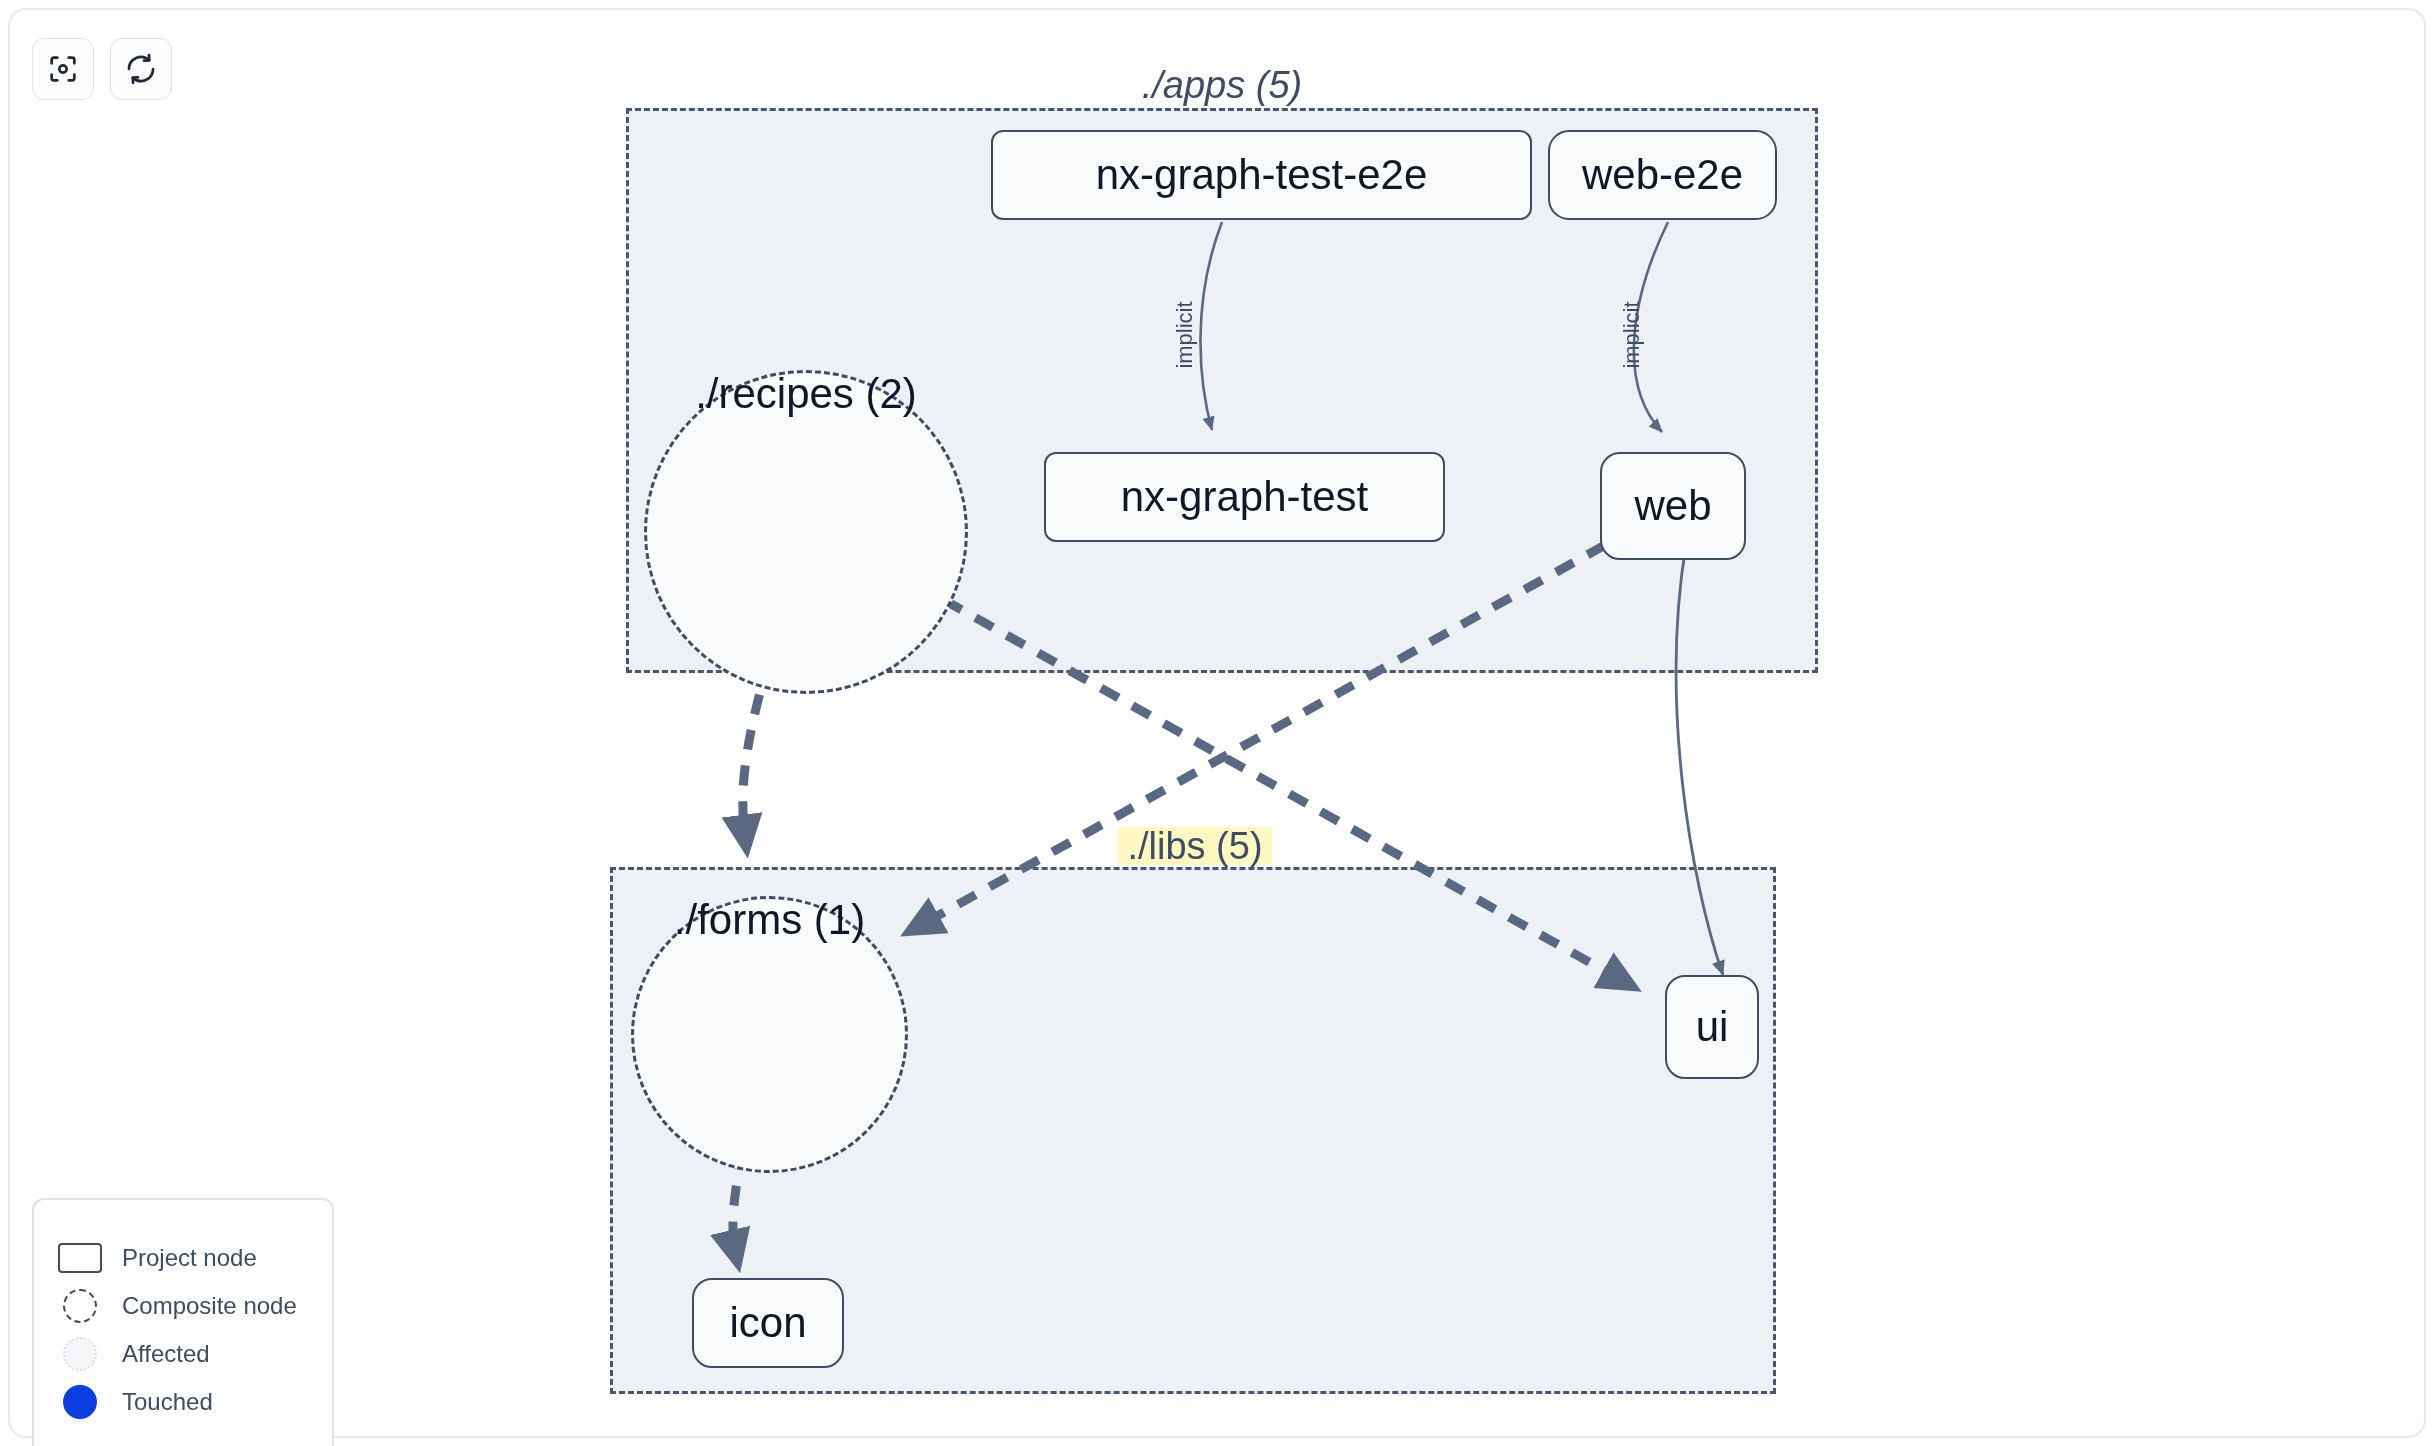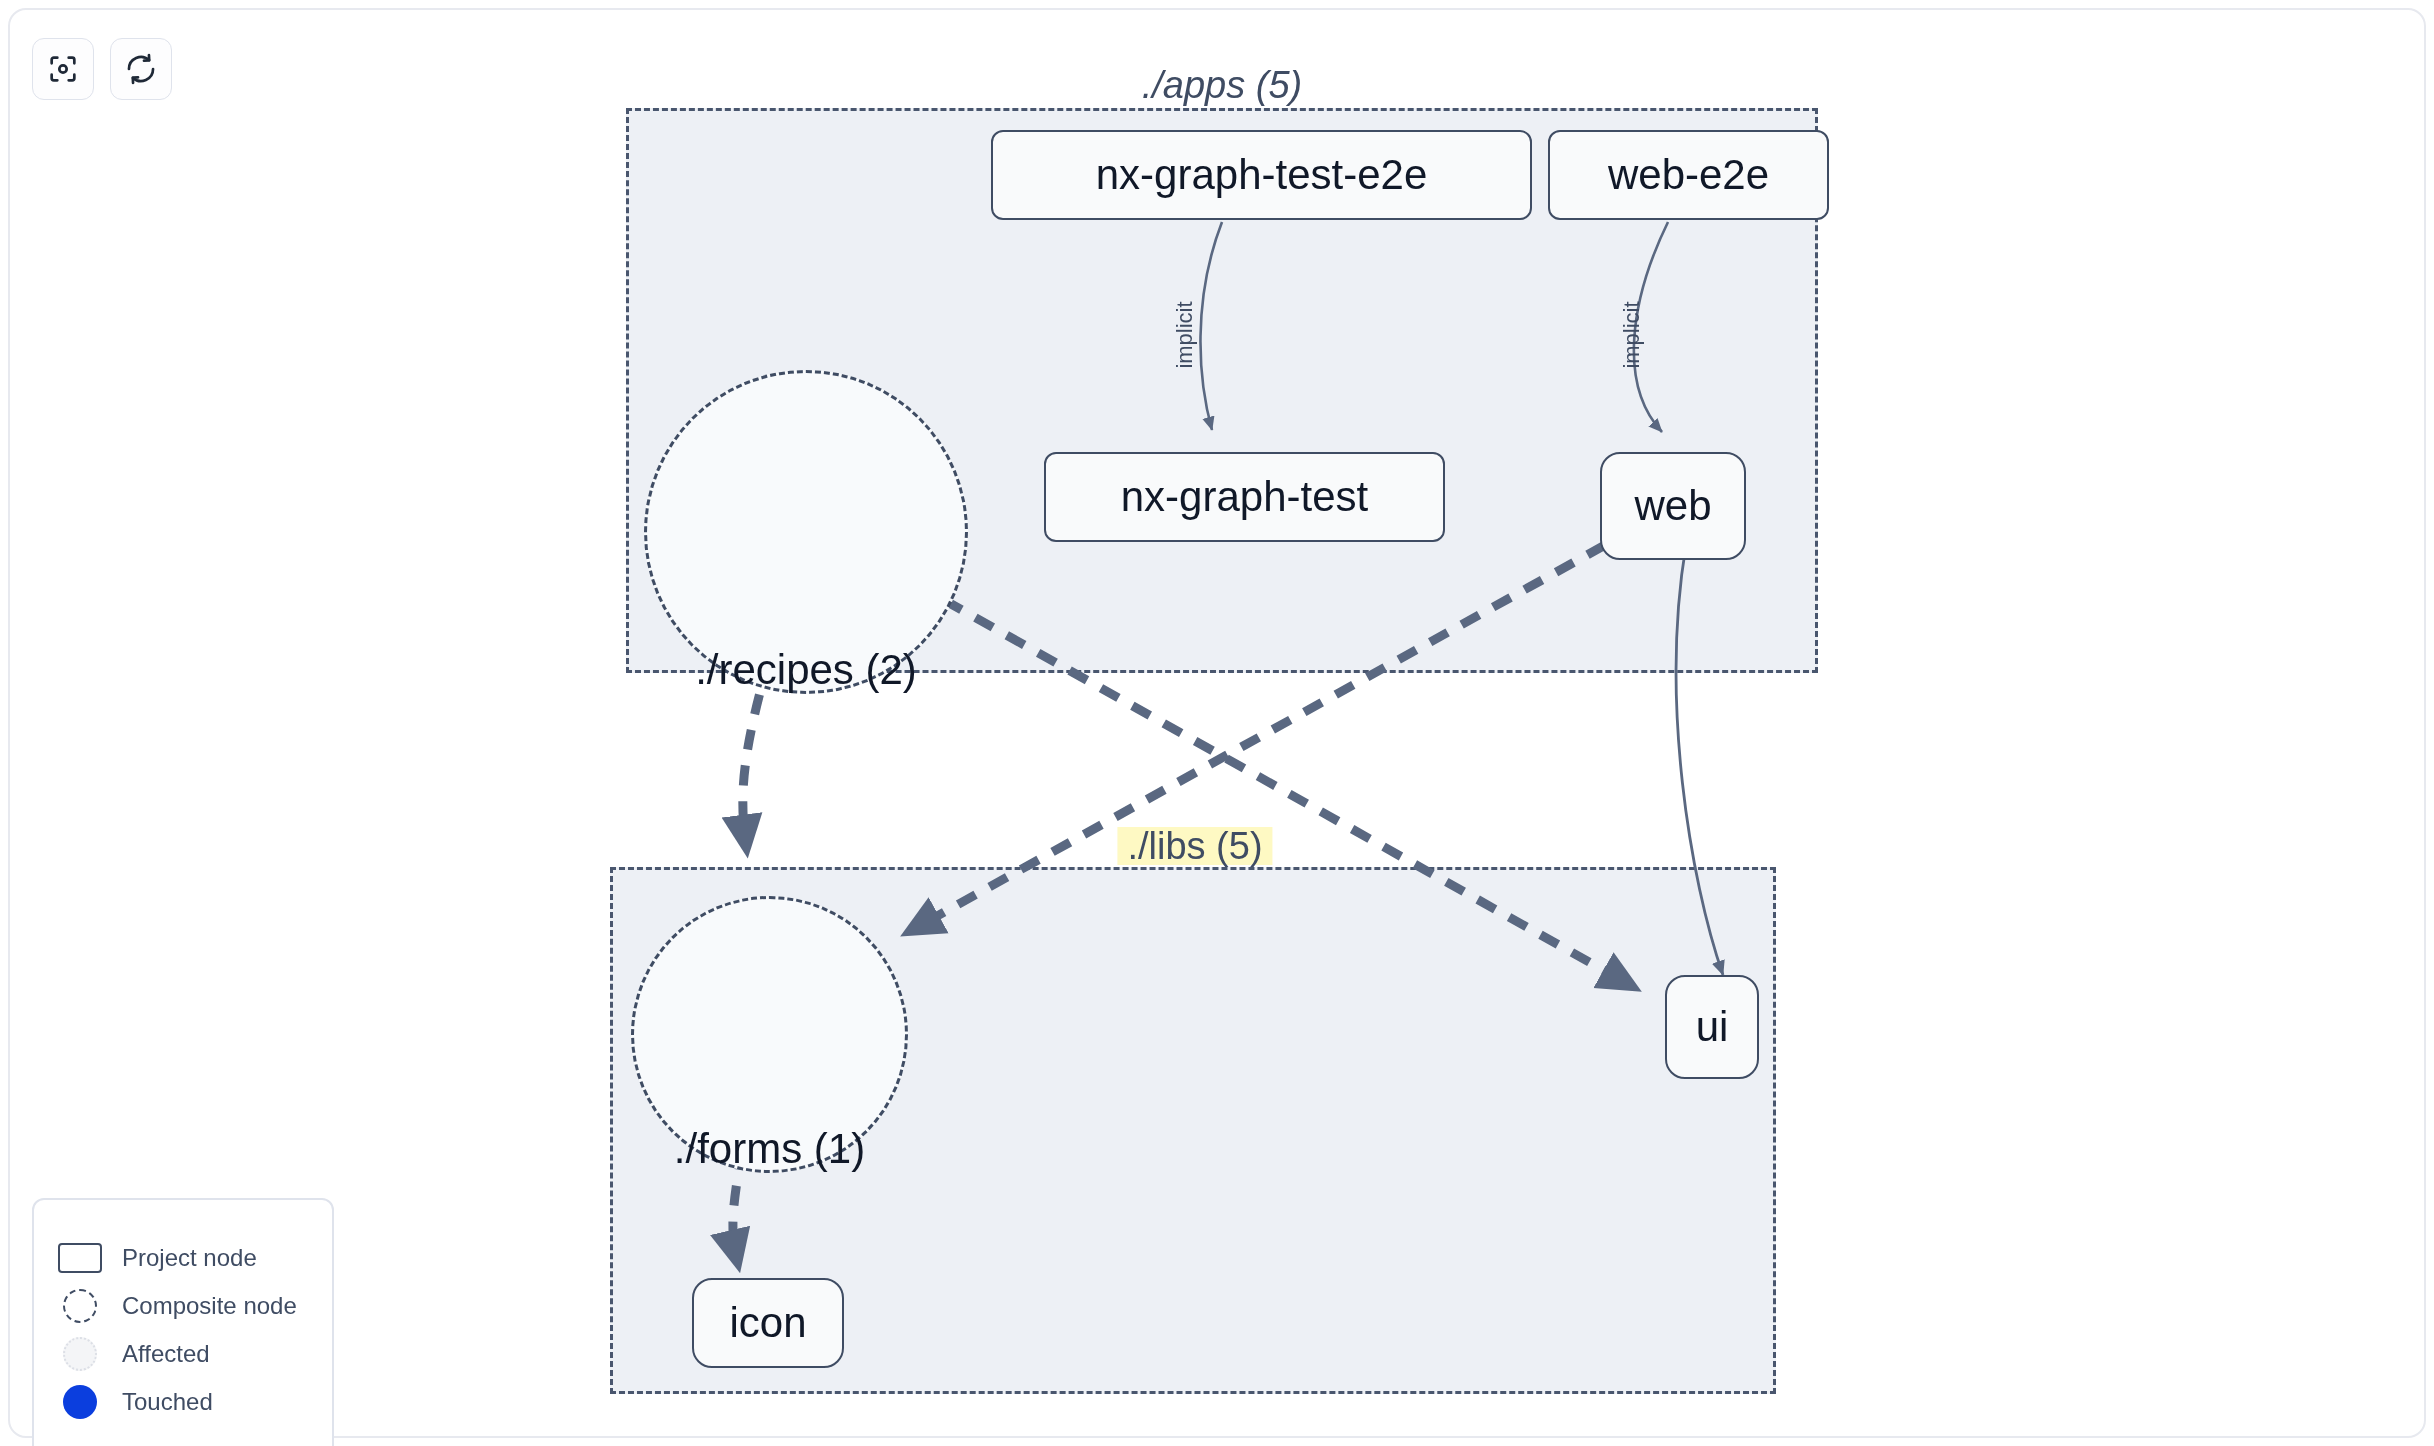--- a/index.html
+++ b/index.html
@@ -96,21 +96,21 @@
   .node.round { border-radius: 20px; }
 
   
   .composite {
     position: absolute;
     box-sizing: border-box;
     background: #f8fafc;
     border: 3.5px dashed #3f4c63;
     border-radius: 50%;
     display: flex;
-    align-items: flex-end;
+    align-items: flex-start;
     justify-content: center;
     color: #101828;
     font-size: 42px;
     line-height: 1;
     white-space: nowrap;
     cursor: pointer;
   }
 
   
   .edge-label {
@@ -252,21 +252,21 @@
     </div>
 
     <div class="composite" style="left:631px; top:896px; width:277px; height:277px;">
       <span>./forms (1)</span>
     </div>
 
     <div class="node" style="left:991px; top:130px; width:541px; height:90px;">
       <span>nx-graph-test-e2e</span>
     </div>
 
-    <div class="node" style="left:1548px; top:130px; width:281px; height:90px;">
+    <div class="node" style="left:1548px; top:130px; width:229px; height:90px;border-radius:21px;">
       <span>web-e2e</span>
     </div>
 
     <div class="node" style="left:1044px; top:452px; width:401px; height:90px;">
       <span>nx-graph-test</span>
     </div>
 
     <div class="node round" style="left:1600px; top:452px; width:146px; height:108px;">
       <span>web</span>
     </div>

